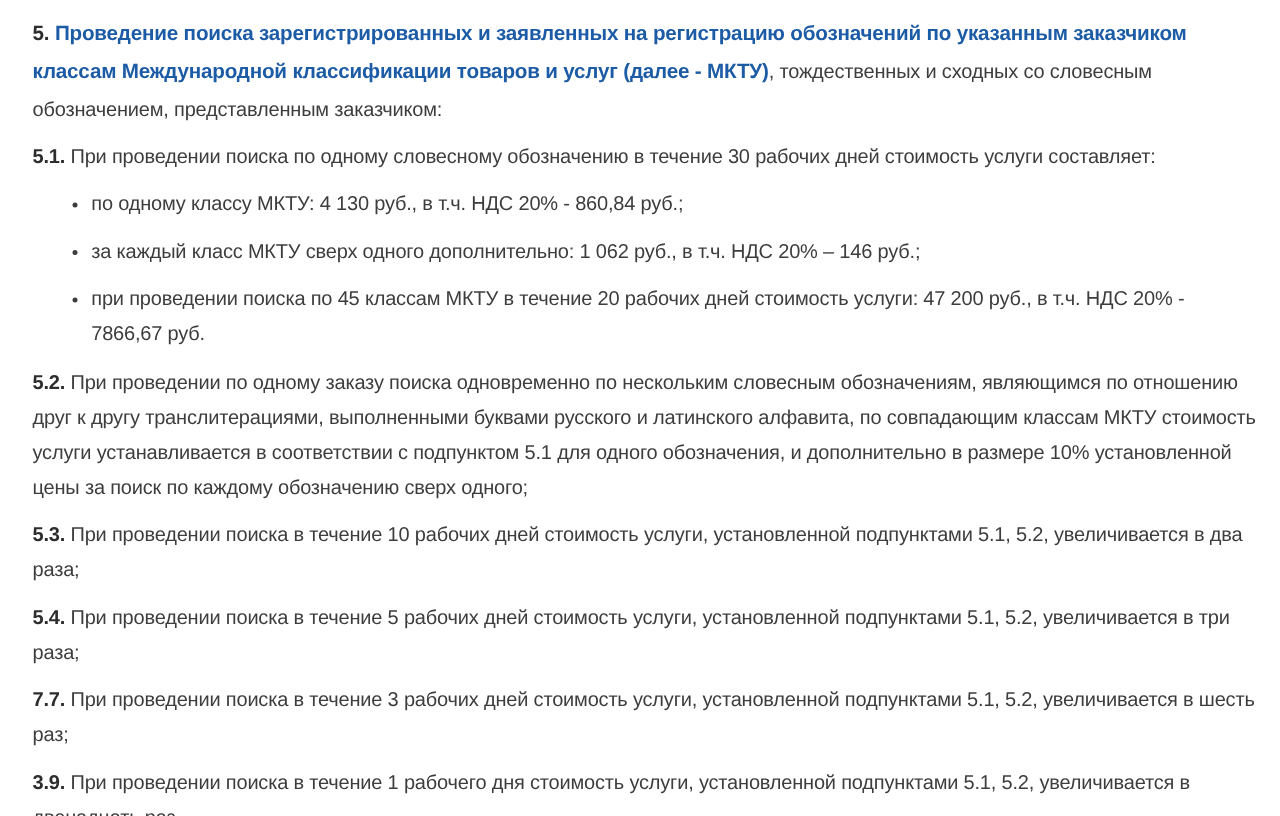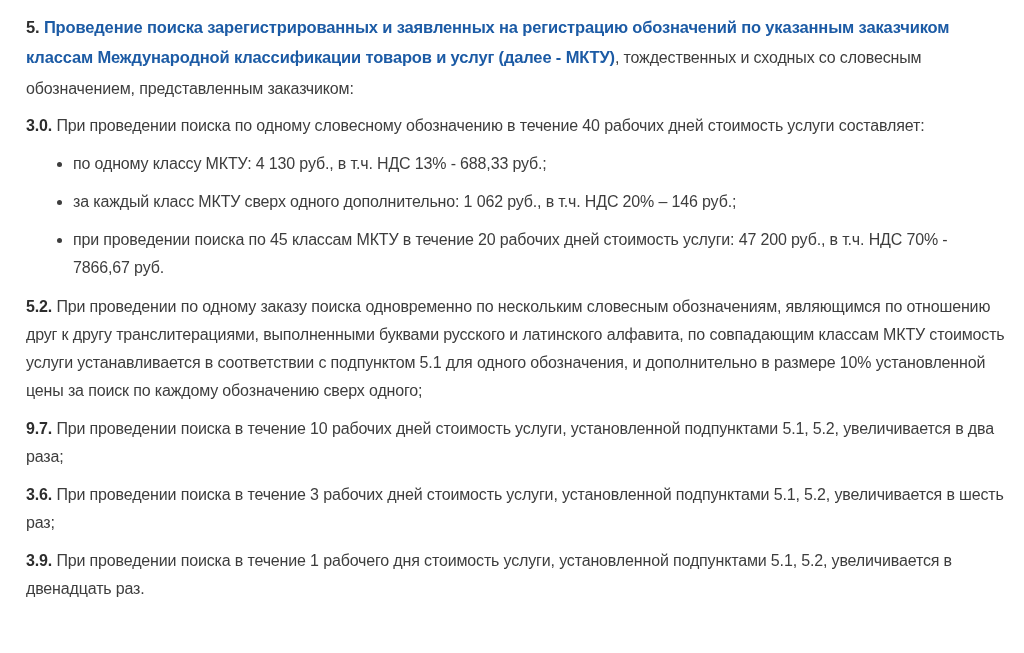--- a/index.html
+++ b/index.html
@@ -32,30 +32,31 @@
   ul.price-list li { margin-bottom: 10px; }
   .gap-lg { margin-bottom: 14px; }
 </style>
 </head>
 <body>
 
 <div class="doc">
 
   <p class="heading"><span class="num">5.</span><span class="blue">Проведение поиска зарегистрированных и заявленных на регистрацию обозначений по указанным заказчиком классам Международной классификации товаров и услуг (далее - МКТУ)</span><span class="rest">, тождественных и сходных со словесным обозначением, представленным заказчиком:</span></p>
 
-  <p><span class="num">3.0.</span><span>При проведении поиска по одному словесному обозначению в течение 40 рабочих дней стоимость услуги составляет:</span></p>
+  <p><span class="num">5.1.</span><span>При проведении поиска по одному словесному обозначению в течение 30 рабочих дней стоимость услуги составляет:</span></p>
 
   <ul class="price-list">
-    <li>по одному классу МКТУ: 4 130 руб., в т.ч. НДС 13% - 688,33 руб.;</li>
+    <li>по одному классу МКТУ: 4 130 руб., в т.ч. НДС 20% - 860,84 руб.;</li>
     <li>за каждый класс МКТУ сверх одного дополнительно: 1 062 руб., в т.ч. НДС 20% – 146 руб.;</li>
-    <li>при проведении поиска по 45 классам МКТУ в течение 20 рабочих дней стоимость услуги: 47 200 руб., в т.ч. НДС 70% - 7866,67 руб.</li>
+    <li>при проведении поиска по 45 классам МКТУ в течение 20 рабочих дней стоимость услуги: 47 200 руб., в т.ч. НДС 20% - 7866,67 руб.</li>
   </ul>
 
   <p><span class="num">5.2.</span><span>При проведении по одному заказу поиска одновременно по нескольким словесным обозначениям, являющимся по отношению друг к другу транслитерациями, выполненными буквами русского и латинского алфавита, по совпадающим классам МКТУ стоимость услуги устанавливается в соответствии с подпунктом 5.1 для одного обозначения, и дополнительно в размере 10% установленной цены за поиск по каждому обозначению сверх одного;</span></p>
 
-  <p><span class="num">9.7.</span><span>При проведении поиска в течение 10 рабочих дней стоимость услуги, установленной подпунктами 5.1, 5.2, увеличивается в два раза;</span></p>
+  <p><span class="num">5.3.</span><span>При проведении поиска в течение 10 рабочих дней стоимость услуги, установленной подпунктами 5.1, 5.2, увеличивается в два раза;</span></p>
 
+  <p><span class="num">5.4.</span><span>При проведении поиска в течение 5 рабочих дней стоимость услуги, установленной подпунктами 5.1, 5.2, увеличивается в три раза;</span></p>
 
-  <p><span class="num">3.6.</span><span>При проведении поиска в течение 3 рабочих дней стоимость услуги, установленной подпунктами 5.1, 5.2, увеличивается в шесть раз;</span></p>
+  <p><span class="num">7.7.</span><span>При проведении поиска в течение 3 рабочих дней стоимость услуги, установленной подпунктами 5.1, 5.2, увеличивается в шесть раз;</span></p>
 
   <p class="gap-lg"><span class="num">3.9.</span><span>При проведении поиска в течение 1 рабочего дня стоимость услуги, установленной подпунктами 5.1, 5.2, увеличивается в двенадцать раз.</span></p>
 
 </div>
 
 </body></html>

